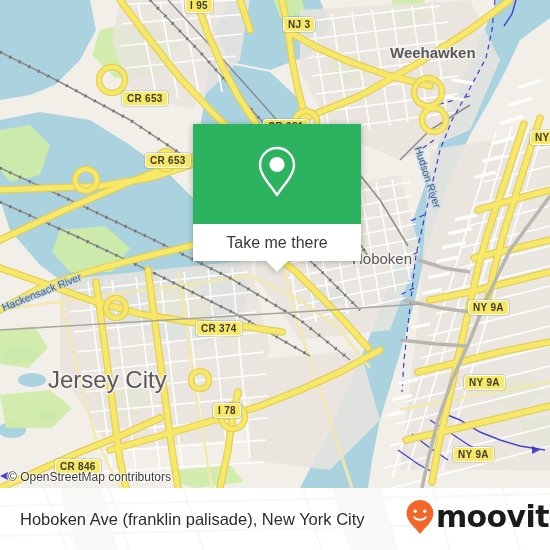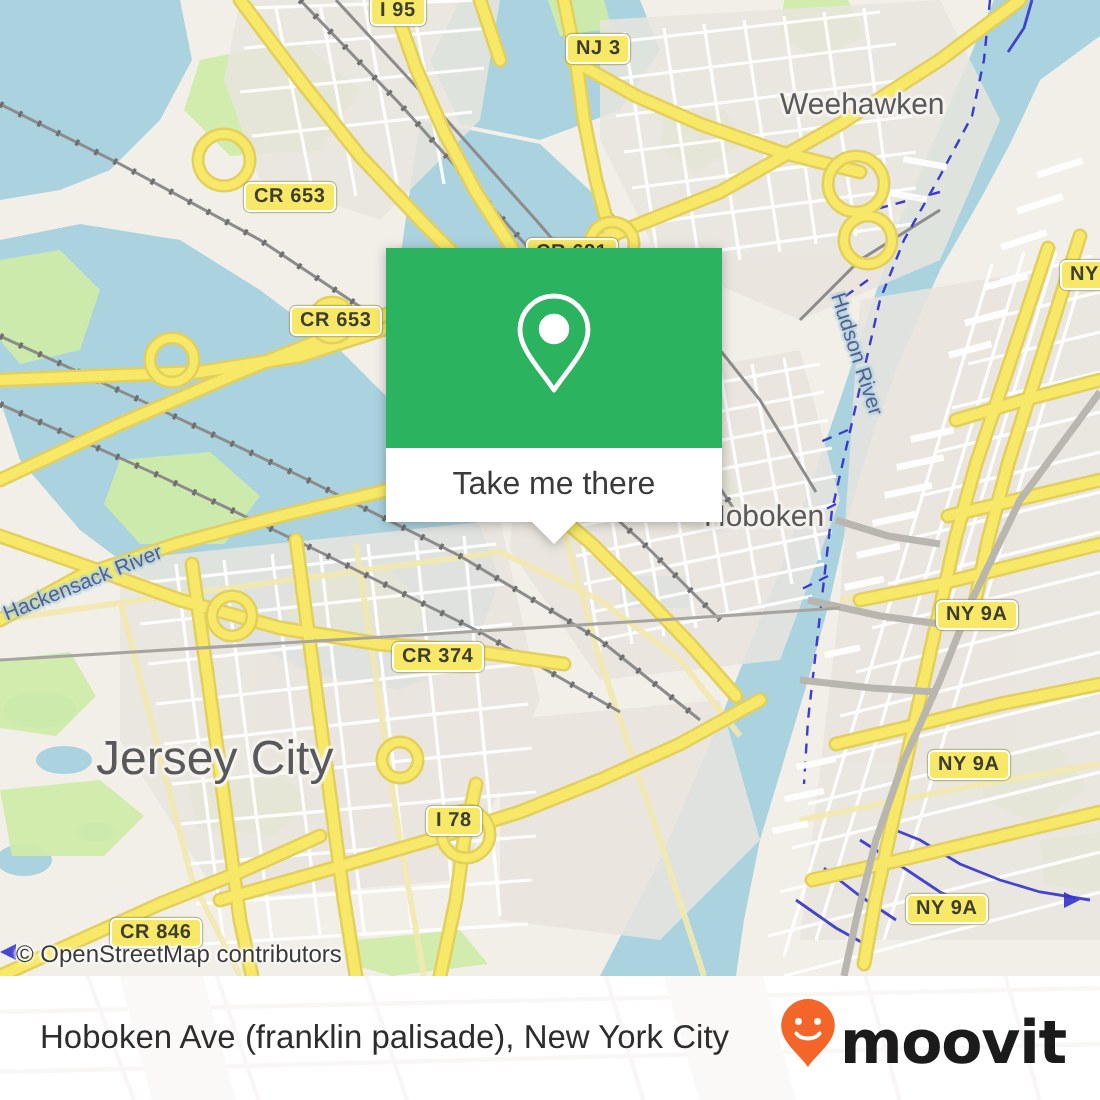--- a/index.html
+++ b/index.html
@@ -137,24 +137,24 @@
   #footer-title {
     position: relative;
     margin-left: 20px;
     font-size: 16.5px;
     color: #2d2d2d;
     white-space: nowrap;
     font-family: "Liberation Sans", sans-serif;
   }
   #brand {
     position: absolute;
-    right: 17px; top: 50%;
+    right: 1px; top: 50%;
     transform: translateY(-50%);
     display: flex;
-    align-items: flex-end;
+    align-items: flex-start;
   }
   #brand-word {
     font-size: 30px;
     font-weight: bold;
     color: #1b1b1b;
     letter-spacing: -0.6px;
     margin-left: 1px;
     font-family: "DejaVu Sans", sans-serif;
   }
 </style>
@@ -497,21 +497,21 @@
     <div class="shield" style="left:263px; top:119px;">CR 681</div>
     <div class="shield" style="left:145px; top:153px;">CR 653</div>
     <div class="shield" style="left:530px; top:130px;">NY</div>
     <div class="shield" style="left:468px; top:300px;">NY 9A</div>
     <div class="shield" style="left:196px; top:321px;">CR 374</div>
     <div class="shield" style="left:464px; top:375px;">NY 9A</div>
     <div class="shield" style="left:213px; top:403px;">I 78</div>
     <div class="shield" style="left:453px; top:447px;">NY 9A</div>
     <div class="shield" style="left:55px;  top:459px;">CR 846</div>
 
-    <div class="place mid" style="left:390px; top:44px;">Weehawken</div>
+    <div class="place mid" style="left:390px; top:44px;font-weight:bold;">Weehawken</div>
     <div class="place mid" style="left:352px; top:250px;">Hoboken</div>
     <div class="place big" style="left:48px; top:366px;">Jersey City</div>
     <div class="place water" style="left:424px; top:145px; transform:rotate(72deg); transform-origin:left top;">Hudson River</div>
     <div class="place water" style="left:0px; top:302px; transform:rotate(-22deg); transform-origin:left top;">Hackensack River</div>
   </div>
 
   <div id="attribution">© OpenStreetMap contributors</div>
 
   <div id="card">
     <div id="card-top">

